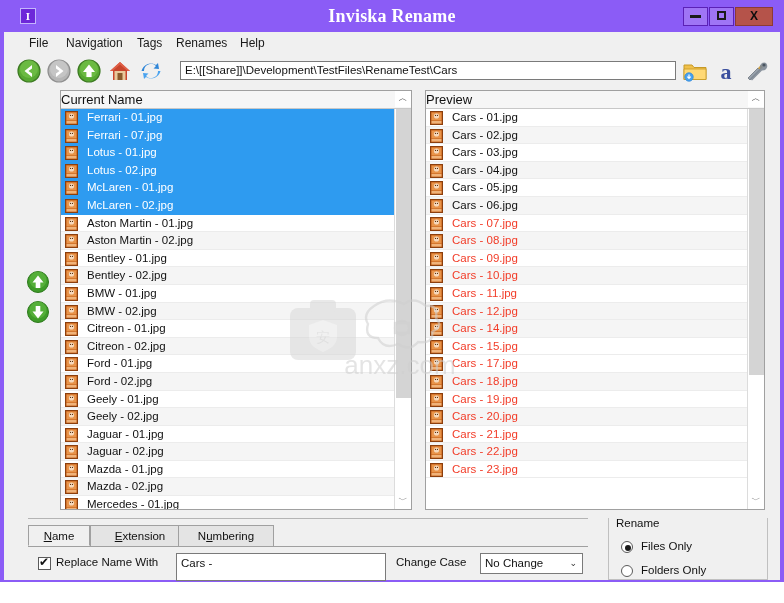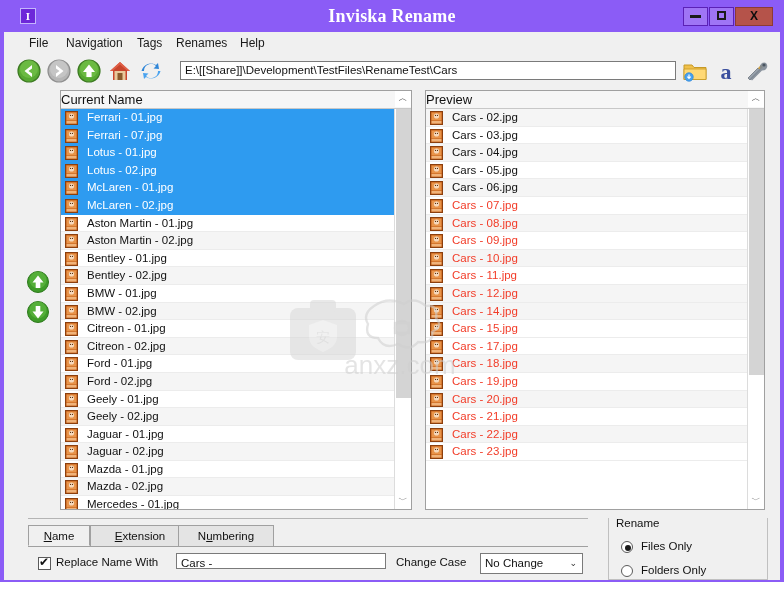--- a/index.html
+++ b/index.html
@@ -202,21 +202,21 @@
     background: #ffffff; border: 1px solid #5a5a5a;
     cursor: default;
   }
   #chk-replace:after {
     content: "✔"; position: absolute; left: 0px; top: -3px;
     font-size: 12px; color: #111;
   }
   #lbl-replace { position: absolute; left: 28px; top: 37px; font-size: 11.5px; color:#111; cursor: default;}
   #txt-replace {
     position: absolute; left: 148px; top: 34px;
-    width: 210px; height: 16px;
+    width: 210px; height: 28px;
     background: #ffffff; border: 1px solid #7a7a7a;
     font-size: 11.5px; color:#111;
     padding: 3px 0 0 4px;
   }
   #lbl-case { position: absolute; left: 368px; top: 37px; font-size: 11.5px; color:#111; cursor: default;}
   #sel-case {
     position: absolute; left: 452px; top: 34px;
     width: 103px; height: 21px;
     background: #ffffff; border: 1px solid #7a7a7a;
     font-size: 11.5px; color: #111;
@@ -616,20 +616,31 @@
       <div class="vscroll">
         <div class="sb-arrow sb-up">︿</div>
         <div class="sb-thumb" id="thumb-left" style="top: 0px; height: 288.6px;"></div>
         <div class="sb-arrow sb-down">﹀</div>
       </div>
     </div>
 
     <div class="listbox" id="list-right">
       <div class="lhdr">Preview</div>
       <div class="rows" id="rows-right">
+          <div class="row">
+            <svg class="fileicon" width="13" height="14" viewBox="0 0 13 14">
+              <rect x="0.5" y="0.5" width="12" height="13" fill="#c05a14" stroke="#8c3f0d"></rect>
+              <rect x="1.5" y="1.5" width="10" height="8" fill="#e8944a"></rect>
+              <circle cx="6.5" cy="5" r="2.6" fill="#f6d9bd"></circle>
+              <circle cx="5.5" cy="4.4" r="0.6" fill="#5a3010"></circle>
+              <circle cx="7.5" cy="4.4" r="0.6" fill="#5a3010"></circle>
+              <rect x="1.5" y="10" width="10" height="2.6" fill="#f0b37a"></rect>
+            </svg>
+            <span class="nm">Cars - 01.jpg</span>
+          </div>
           <div class="row alt">
             <svg class="fileicon" width="13" height="14" viewBox="0 0 13 14">
               <rect x="0.5" y="0.5" width="12" height="13" fill="#c05a14" stroke="#8c3f0d"></rect>
               <rect x="1.5" y="1.5" width="10" height="8" fill="#e8944a"></rect>
               <circle cx="6.5" cy="5" r="2.6" fill="#f6d9bd"></circle>
               <circle cx="5.5" cy="4.4" r="0.6" fill="#5a3010"></circle>
               <circle cx="7.5" cy="4.4" r="0.6" fill="#5a3010"></circle>
               <rect x="1.5" y="10" width="10" height="2.6" fill="#f0b37a"></rect>
             </svg>
             <span class="nm">Cars - 02.jpg</span>

